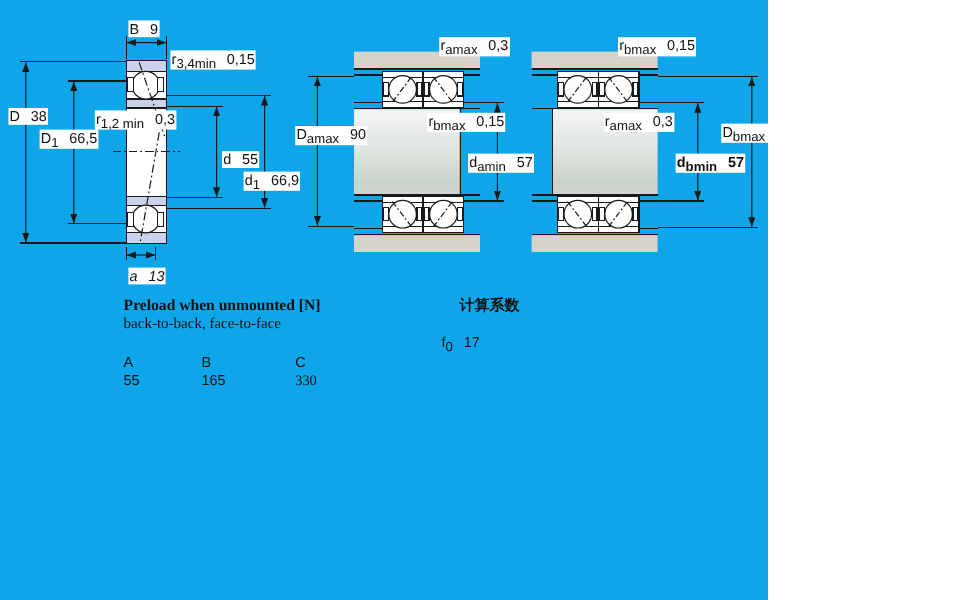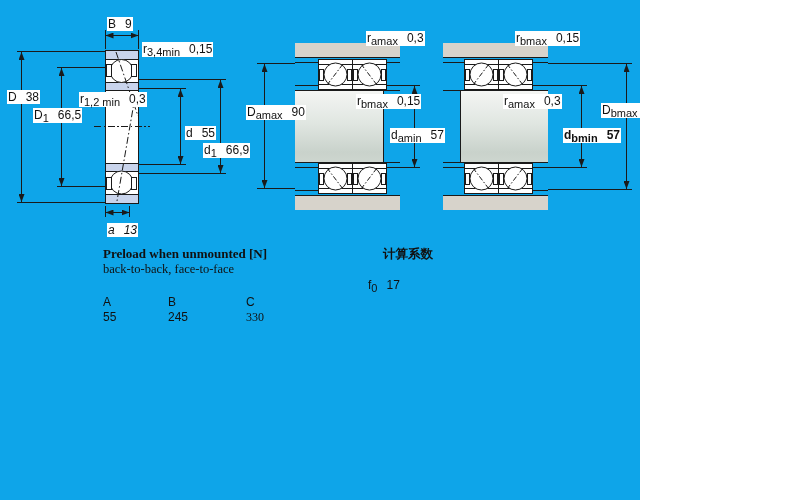--- a/index.html
+++ b/index.html
@@ -213,19 +213,19 @@
   <div class="lbl" style="left:503px;top:94px;"><span>r</span><sub>amax</sub><span class="val">0,3</span></div>
   <div class="lbl" style="left:601px;top:103px;"><span>D</span><sub>bmax</sub><span class="val">31,0</span></div>
   <div class="lbl" style="left:563px;top:128px;font-weight:bold;"><span>d</span><sub>bmin</sub><span class="val">57</span></div>
 
   <div class="txt serif" style="left:103px;top:262px;font-size:12.5px;">back-to-back, face-to-face</div>
   <div class="txt serif bold" style="left:103px;top:246px;">Preload when unmounted [N]</div>
   <div class="txt tbl" style="left:103px;top:295px;">A</div>
   <div class="txt tbl" style="left:168px;top:295px;">B</div>
   <div class="txt tbl" style="left:246px;top:295px;">C</div>
   <div class="txt tbl" style="left:103px;top:310px;">55</div>
-  <div class="txt tbl" style="left:168px;top:310px;">245</div>
+  <div class="txt tbl" style="left:168px;top:310px;">165</div>
   <div class="txt tbl" style="left:246px;top:310px;font-family:Liberation Serif, serif;">330</div>
 
   <div class="txt bold" style="left:347px;top:246px;font-size:12.5px;margin-left:36px;">计算系数</div>
   <div class="lbl" style="left:347px;top:278px;background:transparent;margin-left:20px;"><span>f</span><sub>0</sub><span class="val">17</span></div>
 
 </div>
 
 </body></html>

